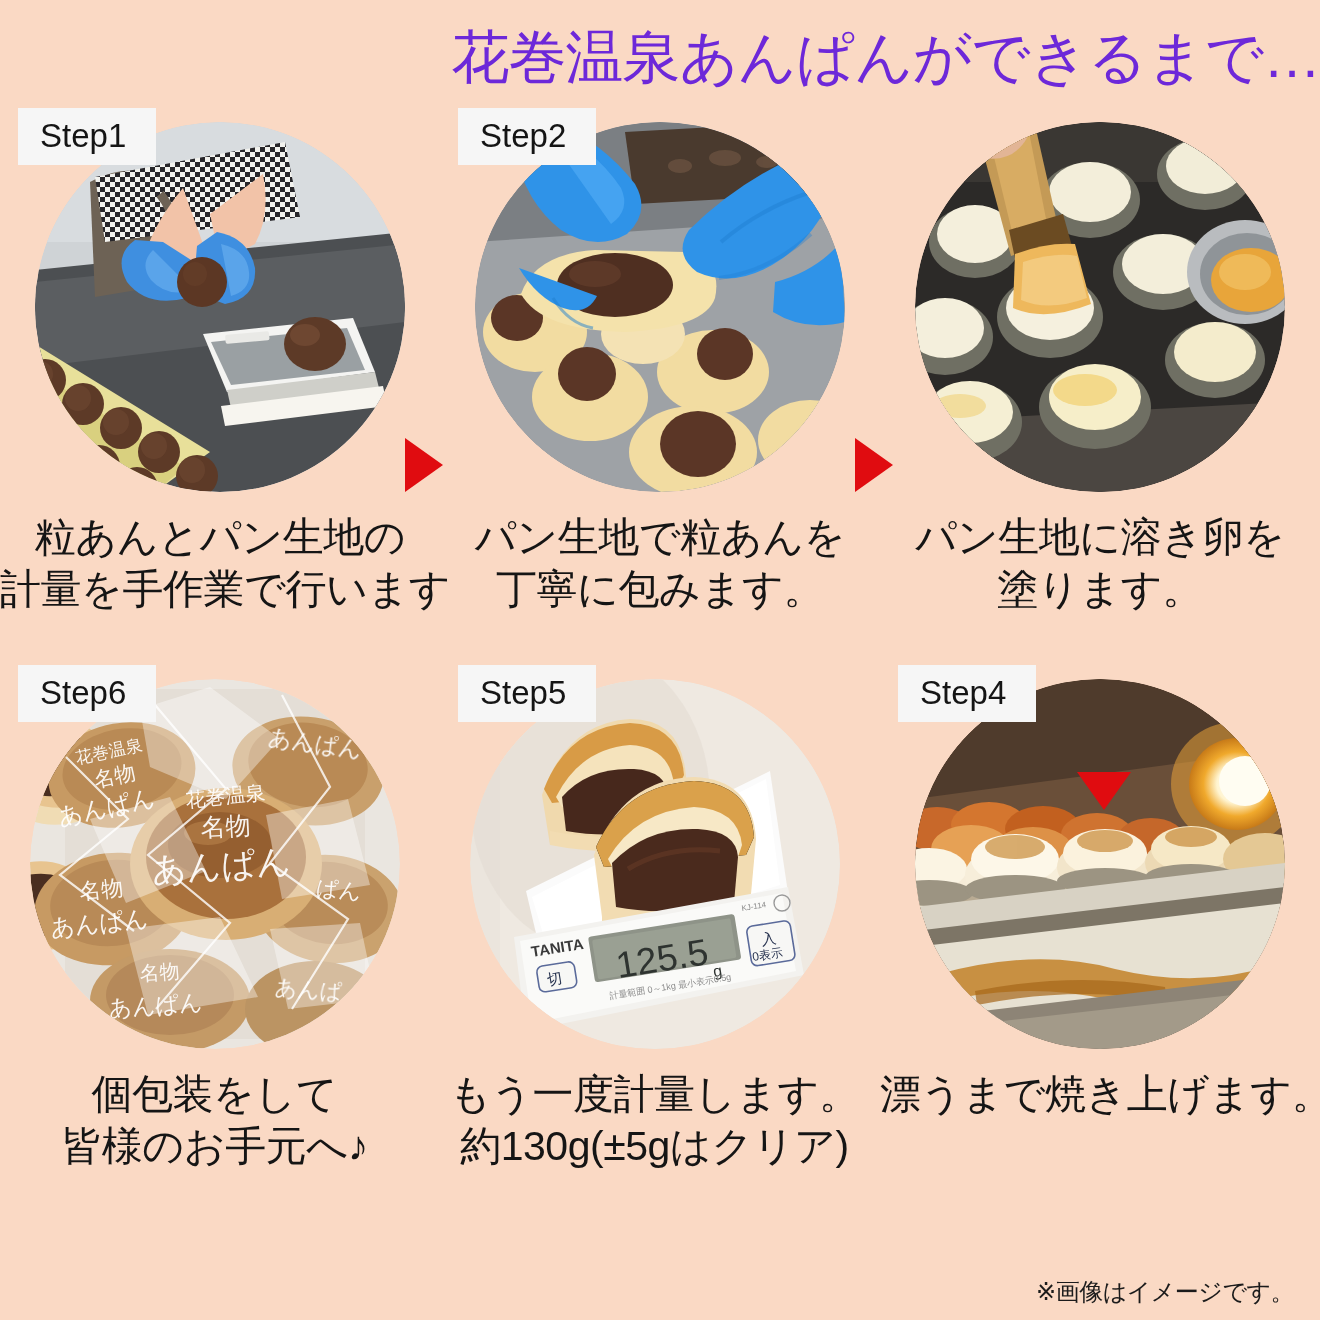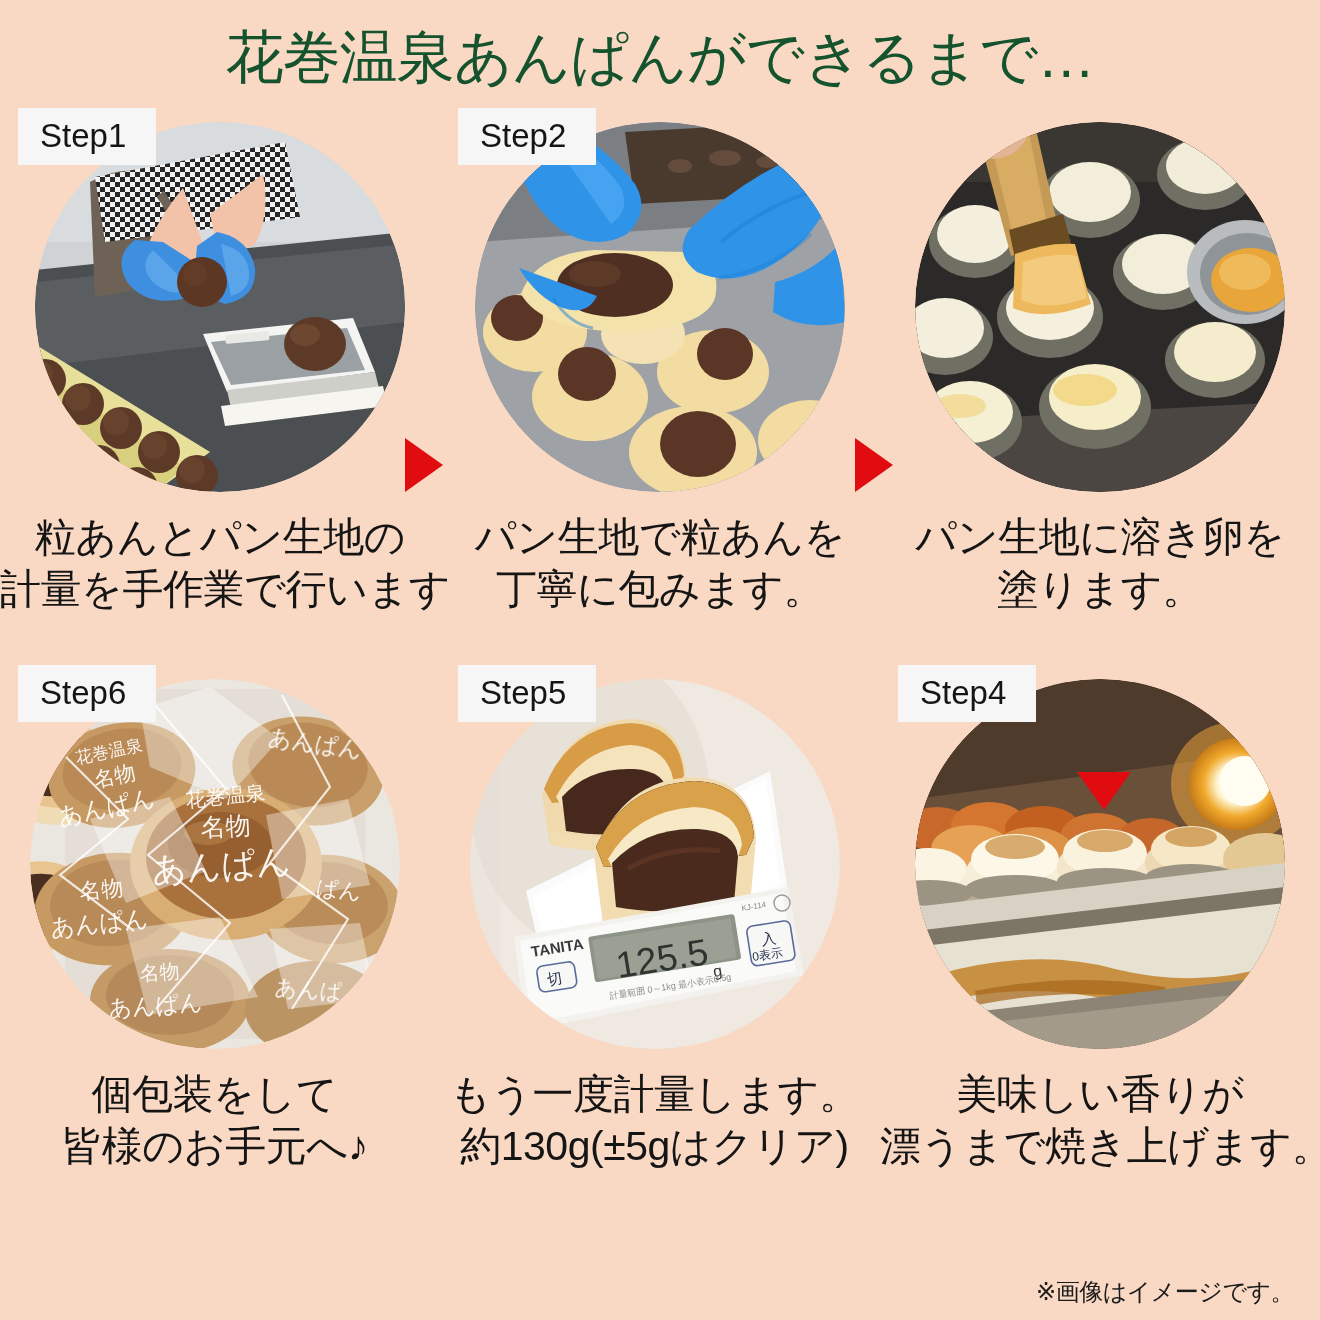--- a/index.html
+++ b/index.html
@@ -11,27 +11,27 @@
     height: 1320px;
     background: #fad9c4;
     font-family: "Liberation Sans", "DejaVu Sans", sans-serif;
     color: #1a1a1a;
     overflow: hidden;
     position: relative;
   }
 
   
   .page-title {
-    text-align: center;
+    text-align: right;
     font-size: 58px;
     font-weight: 500;
     letter-spacing: -1px;
     line-height: 1;
     padding-top: 28px;
-    color: #14532d;
+    color: #6d28d9;
     white-space: nowrap;
   }
 
   
   .steps-grid {
     position: relative;
     width: 1320px;
     margin-top: 14px;
   }
   .step-row {
@@ -546,21 +546,20 @@
               <path d="M0 268 L370 224 L370 310 L0 356 Z" fill="#e7e1d2"></path>
               <path d="M20 296 Q120 268 200 290 Q290 312 370 282 L370 314 Q280 340 190 320 Q110 302 20 324 Z" fill="#c07c1e" opacity=".8"></path>
               <path d="M60 312 Q160 292 250 308 L252 322 Q160 306 62 326 Z" fill="#a5661a" opacity=".7"></path>
               <path d="M0 340 L370 296 L370 370 L0 370 Z" fill="#8d8476"></path>
               <path d="M0 352 L370 310 L370 370 L0 370 Z" fill="#a39a89"></path>
             </g>
           </svg>
         </div>
       </div>
       <div class="caption">
-        <span class="cl">美味しい香りが</span>
         <span class="cl">漂うまで焼き上げます。</span>
       </div>
     </div>
 
   </div>
 
 </div>
 
 <div class="footer-note">※画像はイメージです。</div>
 

